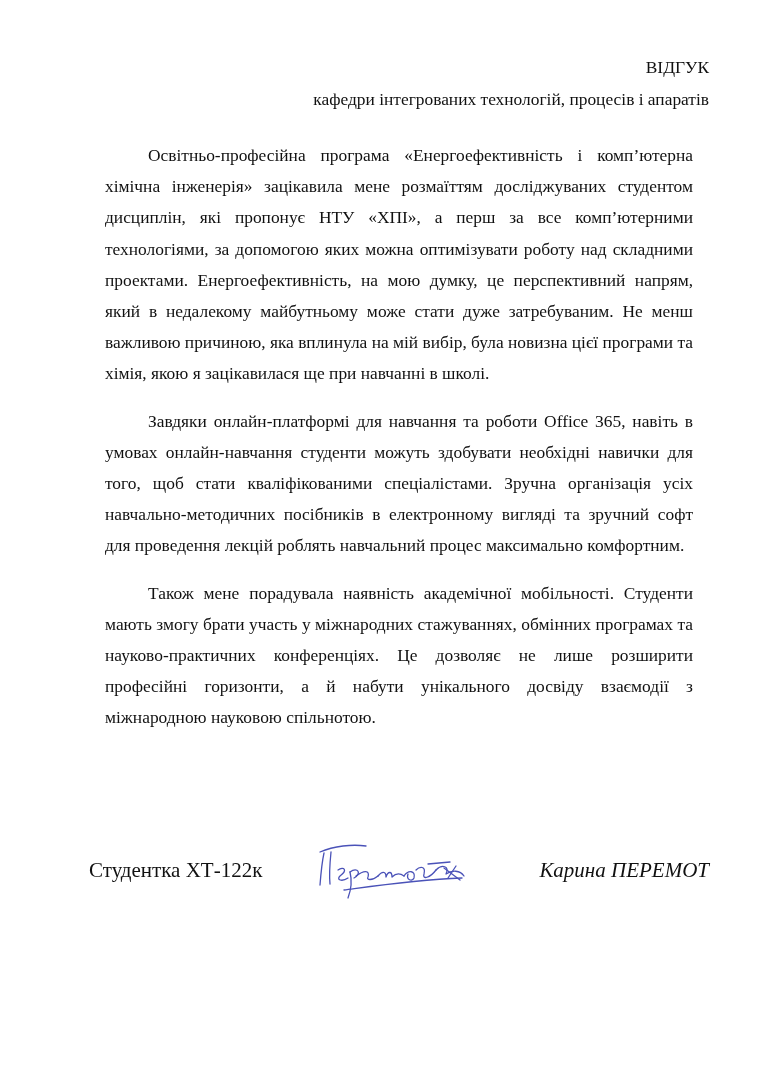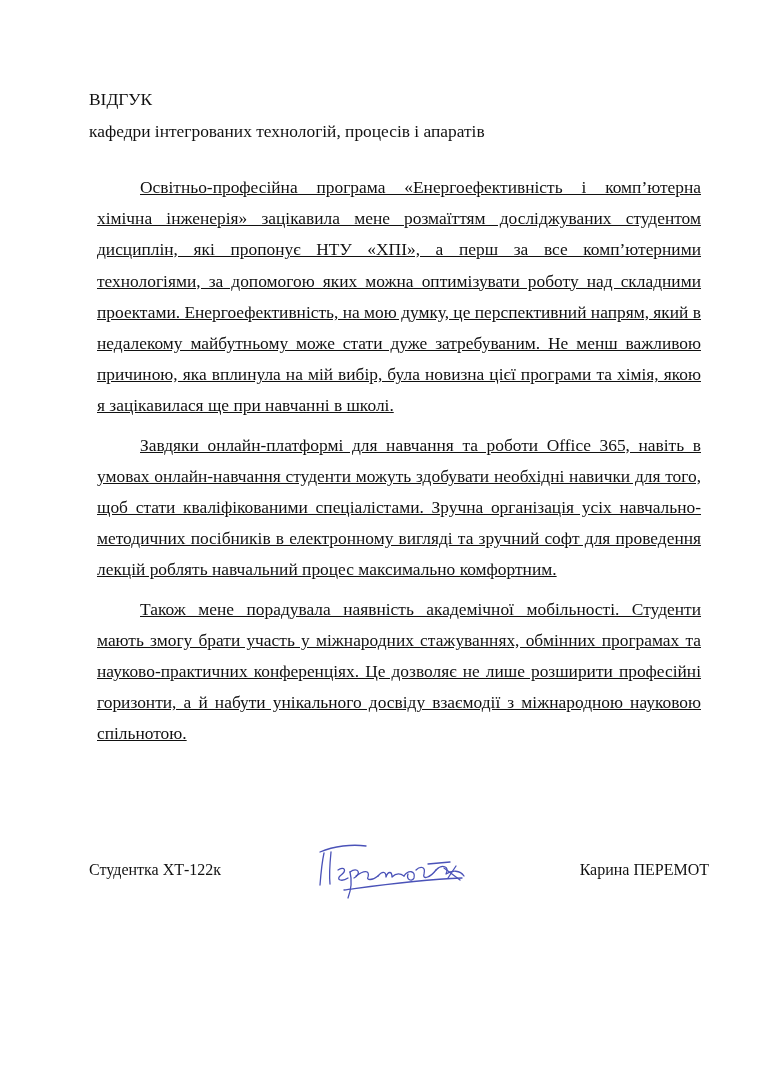--- a/index.html
+++ b/index.html
@@ -15,58 +15,57 @@
       font-family: "Liberation Serif", "DejaVu Serif", serif;
       color: #111111;
     }
     .page {
       position: absolute;
       left: 89px;
       top: 52px;
       width: 620px;
     }
     .header {
-      text-align: left;
+      text-align: right;
       font-size: 17.4px;
       line-height: 31.5px;
-      margin-top: 32px;
     }
     .header div {
       white-space: nowrap;
     }
     .body {
       margin-top: 25px;
       font-size: 17.4px;
       line-height: 31.2px;
       text-align: justify;
       hyphens: none;
     }
     .body p {
-      margin: 8px;
+      margin: 16px;
       text-indent: 43px;
-      text-decoration: underline;
     }
     .signature-row {
       position: absolute;
       left: 89px;
       top: 858px;
       width: 620px;
       height: 32px;
-      font-size: 16px;
+      font-size: 21px;
       line-height: 24px;
     }
     .sig-left {
       position: absolute;
       left: 0;
       top: 0;
     }
     .sig-right {
       position: absolute;
       right: 0;
       top: 0;
+      font-style: italic;
     }
     .sig-mark {
       position: absolute;
       left: 215px;
       top: -18px;
       width: 175px;
       height: 62px;
     }
   </style>
 </head>

